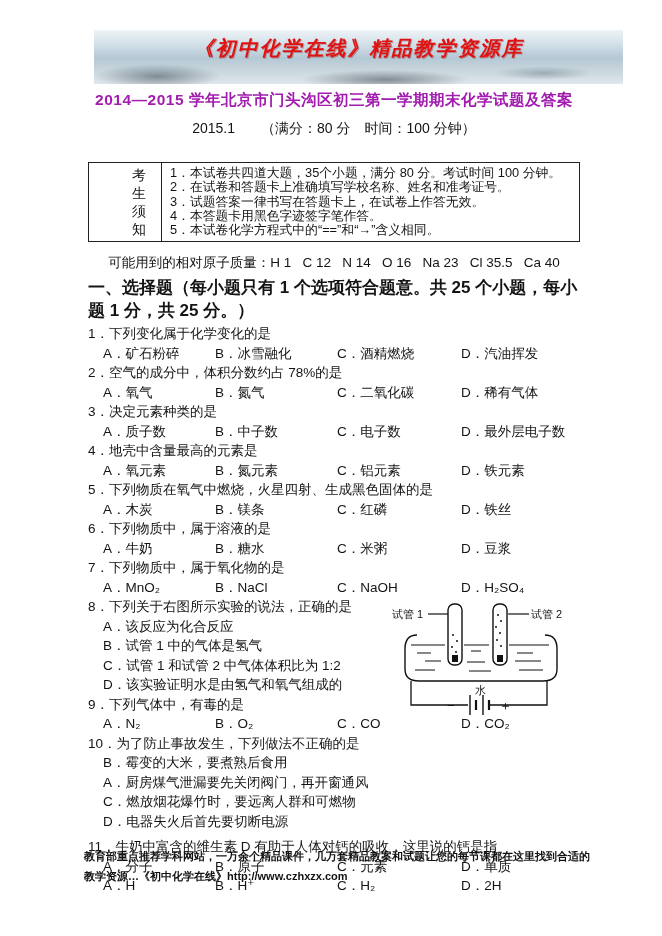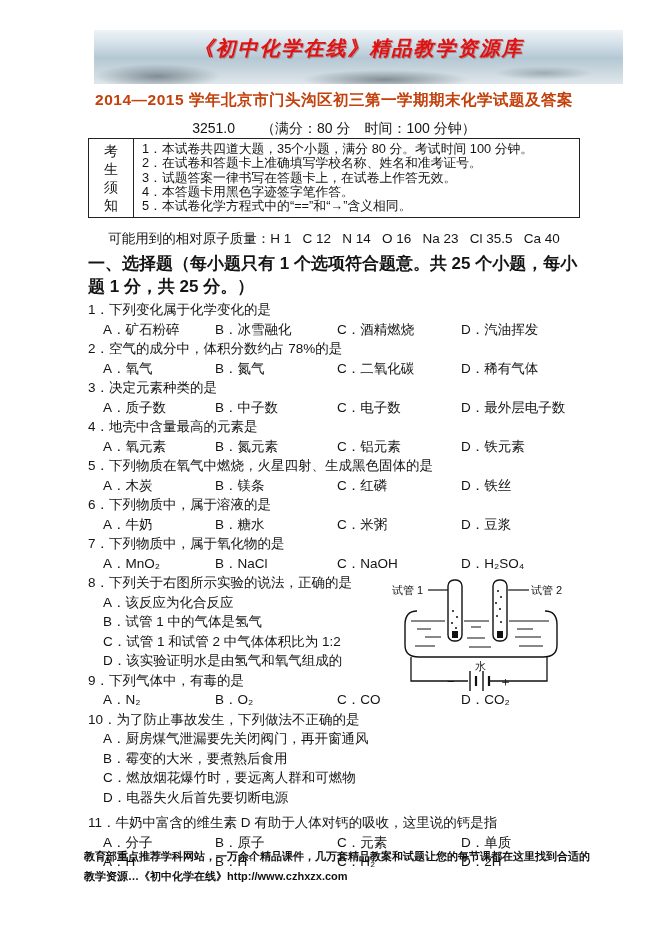--- a/index.html
+++ b/index.html
@@ -22,26 +22,26 @@
   .banner-title{
     position:absolute;top:5px;left:0;width:100%;text-align:center;
     color:#e01111;font-weight:bold;font-style:italic;font-size:20px;letter-spacing:2px;
     text-shadow:1px 1px 0 rgba(140,10,10,.35);
   }
   .banner-url{
     position:absolute;top:31px;left:0;width:100%;box-sizing:border-box;padding-left:70px;
     text-align:center;color:#e01414;font-weight:bold;font-size:15px;letter-spacing:1px;
   }
 
-  .page-title{margin-top:6px;text-align:center;color:#c2410c;font-weight:bold;font-size:15.5px;letter-spacing:.5px;}
+  .page-title{margin-top:6px;text-align:center;color:#a21caf;font-weight:bold;font-size:15.5px;letter-spacing:.5px;}
   .exam-meta{margin-top:9px;text-align:center;font-size:14px;}
   .exam-meta .sp{display:inline-block;width:26px;}
 
   
-  .notice{display:flex;border:1.5px solid #222;margin-top:0;}
+  .notice{display:flex;border:1.5px solid #222;margin-top:24px;padding-left:28px;}
   .notice-label{
     width:44px;border-right:1.5px solid #222;display:flex;align-items:center;justify-content:center;
     font-size:14px;padding:3px 0;
   }
   .notice-label span{display:block;width:15px;line-height:18px;word-break:break-all;text-align:center;}
   .notice-items{flex:1;padding:3px 6px 2px 8px;font-size:12.8px;line-height:14.3px;}
 
   .atomic{margin-top:12px;font-size:13.5px;white-space:pre;text-align:center;}
   .section-h{margin-top:4px;font-weight:bold;font-size:17px;}
 
@@ -68,21 +68,21 @@
 
 <div class="page">
 
   <div class="banner">
     <div class="banner-title">《初中化学在线》精品教学资源库</div>
   </div>
 
   <div class="page-title">2014—2015 学年北京市门头沟区初三第一学期期末化学试题及答案</div>
 
   <div class="exam-meta">
-    <span>3251.0</span><span class="sp"></span><span>（满分：80 分　时间：100 分钟）</span>
+    <span>2015.1</span><span class="sp"></span><span>（满分：80 分　时间：100 分钟）</span>
   </div>
 
   <div class="notice">
     <div class="notice-label">
       <span>考生须知</span>
     </div>
     <div class="notice-items">
       <div>1．本试卷共四道大题，35个小题，满分 80 分。考试时间 100 分钟。</div>
       <div>2．在试卷和答题卡上准确填写学校名称、姓名和准考证号。</div>
       <div>3．试题答案一律书写在答题卡上，在试卷上作答无效。</div>
@@ -242,22 +242,22 @@
           <div class="opt">A．N₂</div>
           <div class="opt">B．O₂</div>
           <div class="opt">C．CO</div>
           <div class="opt">D．CO₂</div>
         </div>
   </div>
 
   <div class="question">
     <div class="q-line">10．为了防止事故发生，下列做法不正确的是</div>
     <div class="q-opts list">
+          <div class="opt">B．霉变的大米，要煮熟后食用</div>
           <div class="opt">A．厨房煤气泄漏要先关闭阀门，再开窗通风</div>
-          <div class="opt">B．霉变的大米，要煮熟后食用</div>
           <div class="opt">C．燃放烟花爆竹时，要远离人群和可燃物</div>
           <div class="opt">D．电器失火后首先要切断电源</div>
         </div>
   </div>
 
   <div class="question">
     <div class="q-line">11．牛奶中富含的维生素 D 有助于人体对钙的吸收，这里说的钙是指</div>
     <div class="q-opts row">
           <div class="opt">A．分子</div>
           <div class="opt">B．原子</div>

